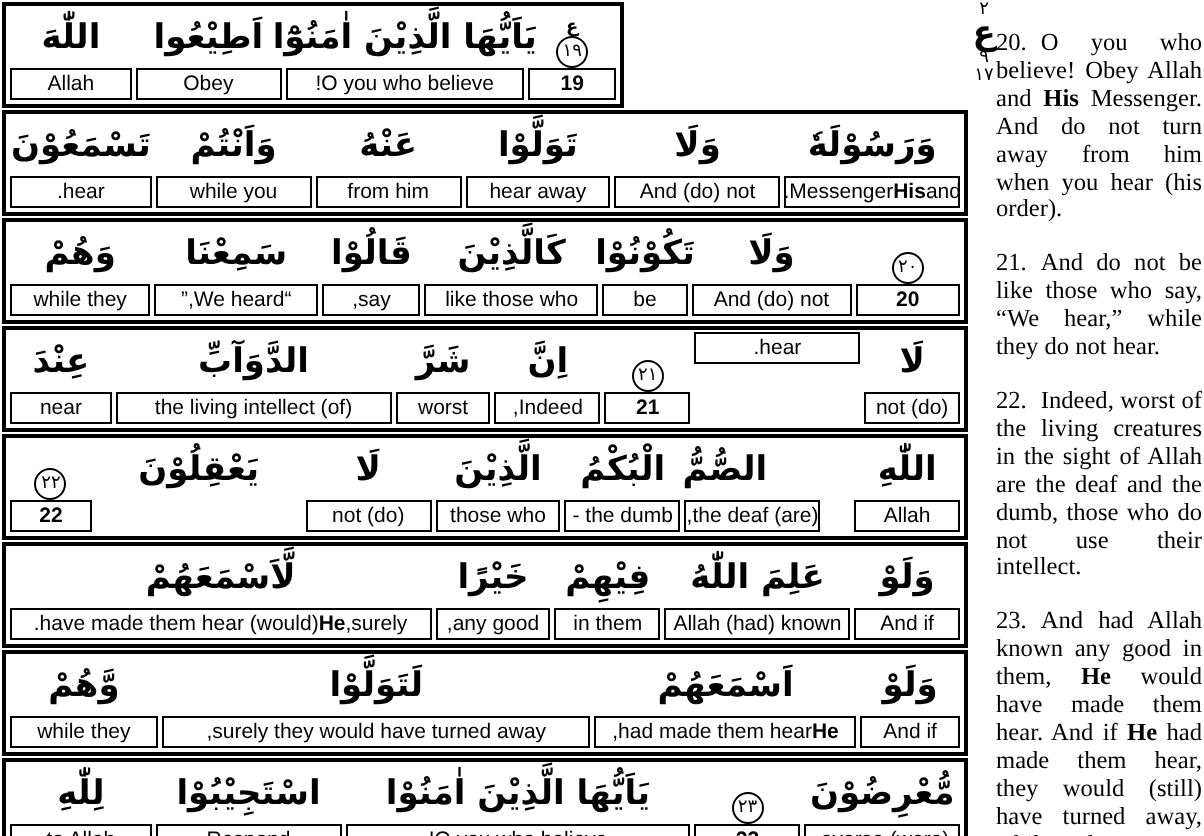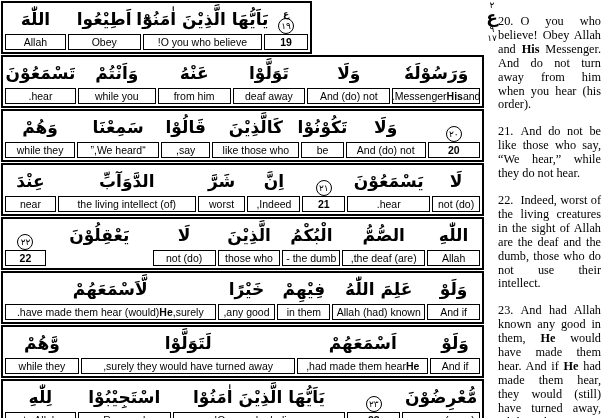--- a/index.html
+++ b/index.html
@@ -85,21 +85,21 @@
           <div class="col" style="flex-grow: 90; flex-basis: 0px;">
             <div class="ar">وَرَسُوْلَهٗ</div>
             <div class="en">and <b>His</b> Messenger.</div>
           </div>
           <div class="col" style="flex-grow: 85; flex-basis: 0px;">
             <div class="ar">وَلَا</div>
             <div class="en">And (do) not</div>
           </div>
           <div class="col" style="flex-grow: 75; flex-basis: 0px;">
             <div class="ar">تَوَلَّوْا</div>
-            <div class="en">deaf away</div>
+            <div class="en">hear away</div>
           </div>
           <div class="col" style="flex-grow: 75; flex-basis: 0px;">
             <div class="ar">عَنْهُ</div>
             <div class="en">from him</div>
           </div>
           <div class="col" style="flex-grow: 80; flex-basis: 0px;">
             <div class="ar">وَاَنْتُمْ</div>
             <div class="en">while you</div>
           </div>
           <div class="col" style="flex-grow: 73; flex-basis: 0px;">
@@ -144,21 +144,20 @@
           </div>
         </div>
       </div>
       <div class="row-group">
         <div class="row-inner">
           <div class="col" style="flex-grow: 50; flex-basis: 0px;">
             <div class="ar">لَا</div>
             <div class="en">(do) not</div>
           </div>
           <div class="col" style="flex-grow: 85; flex-basis: 0px;">
-            <div class="ar">يَسْمَعُوْنَ</div>
             <div class="en">hear.</div>
           </div>
           <div class="col" style="flex-grow: 45; flex-basis: 0px;">
             <div class="ar">
               <span class="circle-wrap">
                 <span class="circle">٢١</span>
               </span>
             </div>
             <div class="en bold">21</div>
           </div>
@@ -179,21 +178,21 @@
             <div class="en">near</div>
           </div>
         </div>
       </div>
       <div class="row-group">
         <div class="row-inner">
           <div class="col" style="flex-grow: 55; flex-basis: 0px;">
             <div class="ar">اللّٰهِ</div>
             <div class="en">Allah</div>
           </div>
-          <div class="col" style="flex-grow: 85; flex-basis: 0px;">
+          <div class="col" style="flex-grow: 85; flex-basis: 0px; align-items: flex-end;">
             <div class="ar">الصُّمُّ</div>
             <div class="en">(are) the deaf,</div>
           </div>
           <div class="col" style="flex-grow: 60; flex-basis: 0px;">
             <div class="ar">الْبُكْمُ</div>
             <div class="en">the dumb -</div>
           </div>
           <div class="col" style="flex-grow: 65; flex-basis: 0px;">
             <div class="ar">الَّذِيْنَ</div>
             <div class="en">those who</div>

